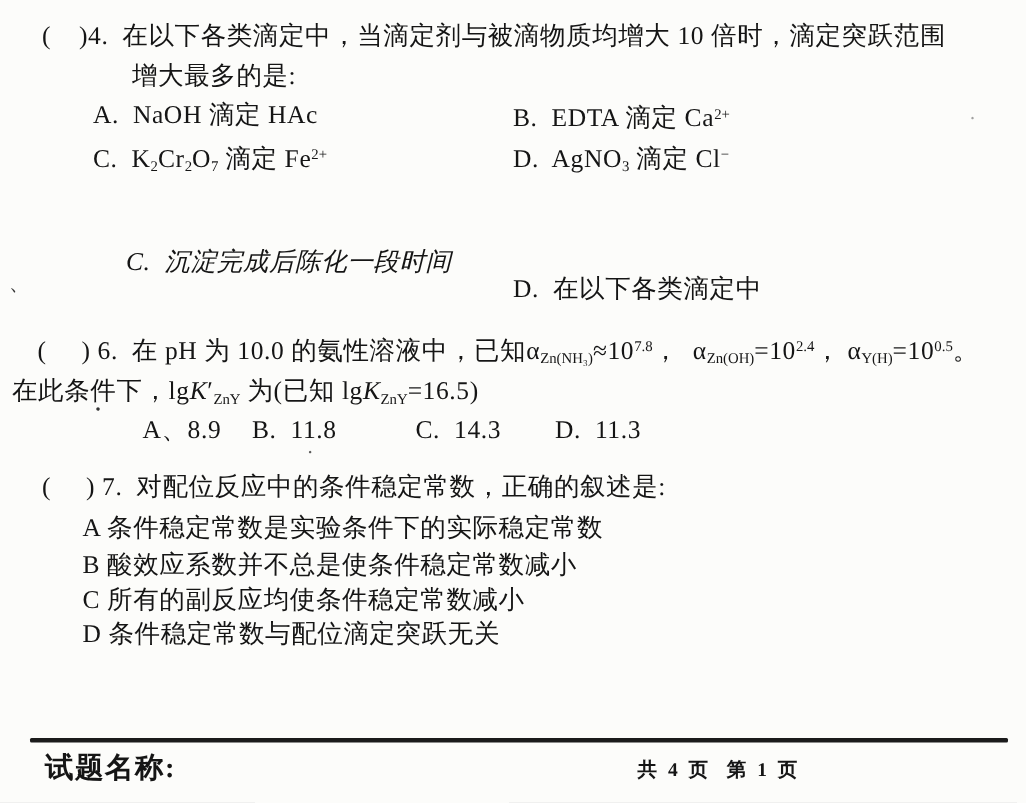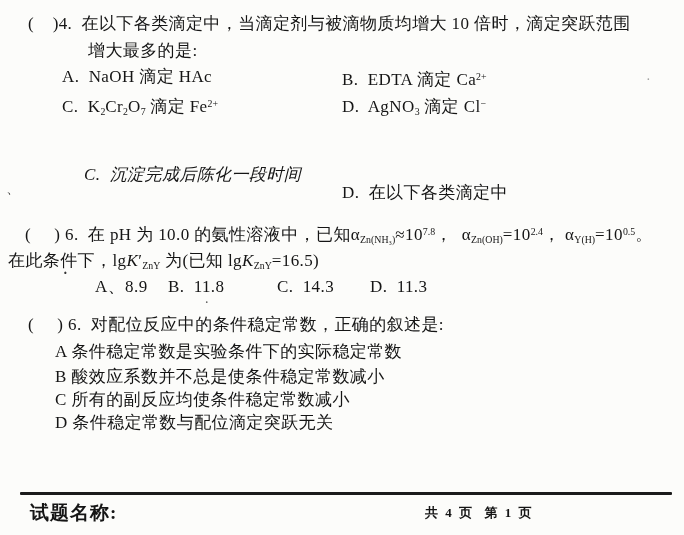--- a/index.html
+++ b/index.html
@@ -98,21 +98,21 @@
   <div class="line" id="q5-c">C.  沉淀完成后陈化一段时间</div>
   <div class="line" id="q5-d">D.  在以下各类滴定中</div>
 
   <div class="line" id="q6-s1">(     ) 6.  在 pH 为 10.0 的氨性溶液中，已知α<sub>Zn(NH₃)</sub>≈10<sup>7.8</sup>，  α<sub>Zn(OH)</sub>=10<sup>2.4</sup>， α<sub>Y(H)</sub>=10<sup>0.5</sup>。</div>
   <div class="line" id="q6-s2">在此条件下，lg<i>K</i>′<sub>ZnY</sub> 为(已知 lg<i>K</i><sub>ZnY</sub>=16.5)</div>
   <div class="line" id="q6-a">A、8.9</div>
   <div class="line" id="q6-b">B.  11.8</div>
   <div class="line" id="q6-c">C.  14.3</div>
   <div class="line" id="q6-d">D.  11.3</div>
 
-  <div class="line" id="q7-s1">(     ) 6.  对配位反应中的条件稳定常数，正确的叙述是:</div>
+  <div class="line" id="q7-s1">(     ) 7.  对配位反应中的条件稳定常数，正确的叙述是:</div>
   <div class="line" id="q7-a">A 条件稳定常数是实验条件下的实际稳定常数</div>
   <div class="line" id="q7-b">B 酸效应系数并不总是使条件稳定常数减小</div>
   <div class="line" id="q7-c">C 所有的副反应均使条件稳定常数减小</div>
   <div class="line" id="q7-d">D 条件稳定常数与配位滴定突跃无关</div>
 
   <div class="footer-rule"></div>
   <div class="line" id="footer-label">试题名称:</div>
   <div class="line" id="footer-pages">共 4 页  第 1 页</div>
 
   <span class="artifact" id="art-tick">、</span>

